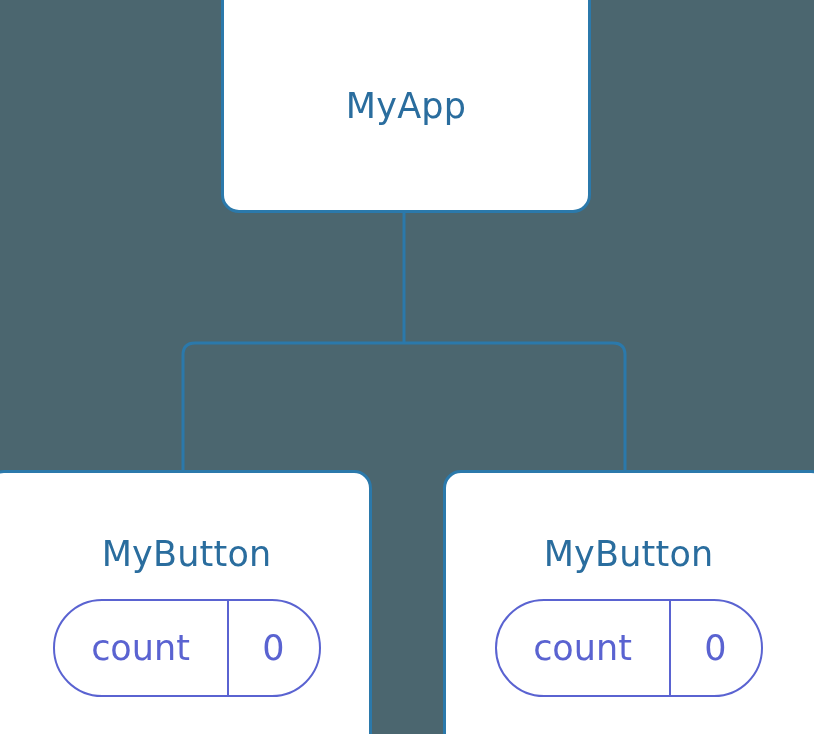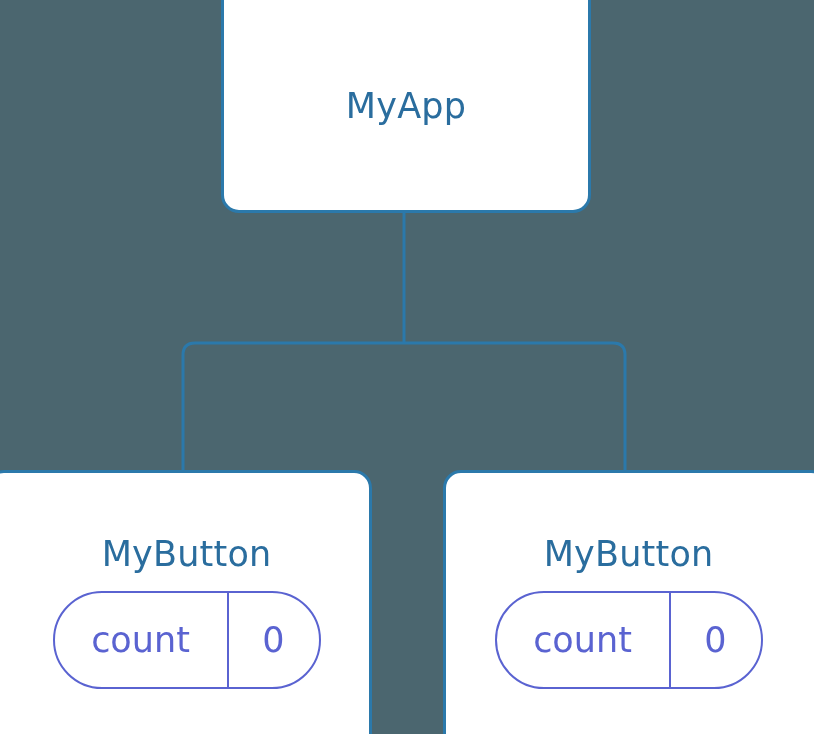--- a/index.html
+++ b/index.html
@@ -87,21 +87,21 @@
     box-sizing: border-box;
     display: flex;
     flex-direction: column;
     align-items: center;
   }
   .node-child .node-title {
     margin-top: 64px;
   }
   
   .state-pill {
-    margin-top: 19px;
+    margin-top: 27px;
     height: 98px;
     box-sizing: border-box;
     display: flex;
     align-items: stretch;
     border: 2px solid #5a63d1;
     border-radius: 49px;
     background: transparent;
     overflow: hidden;
   }
   .state-key,

